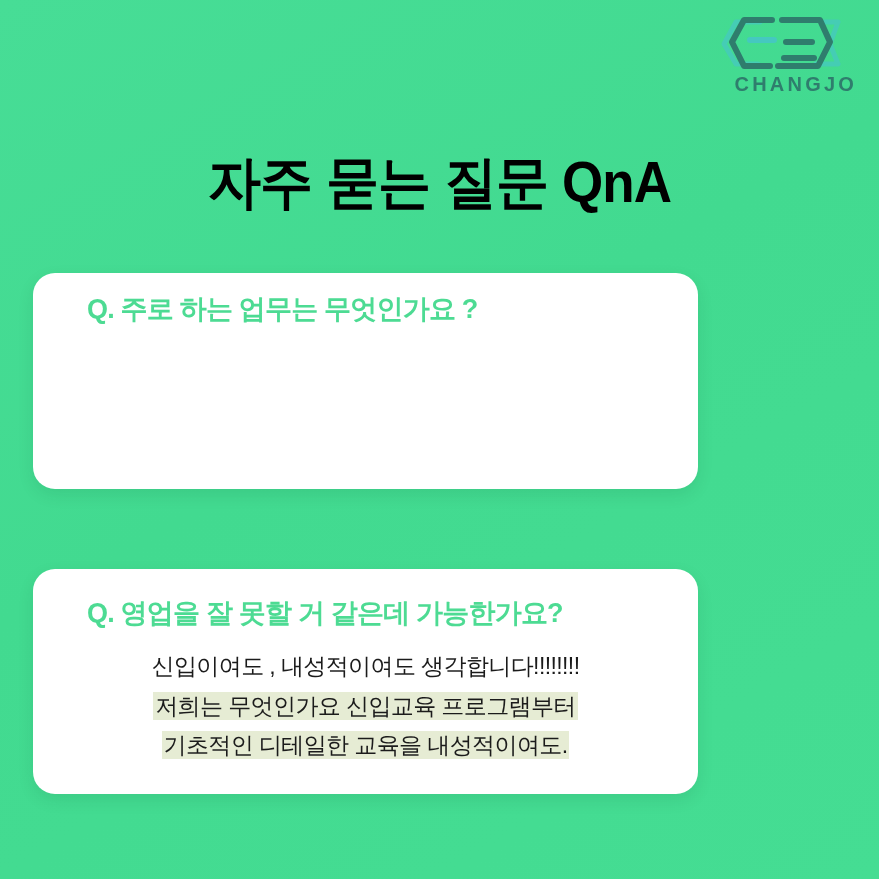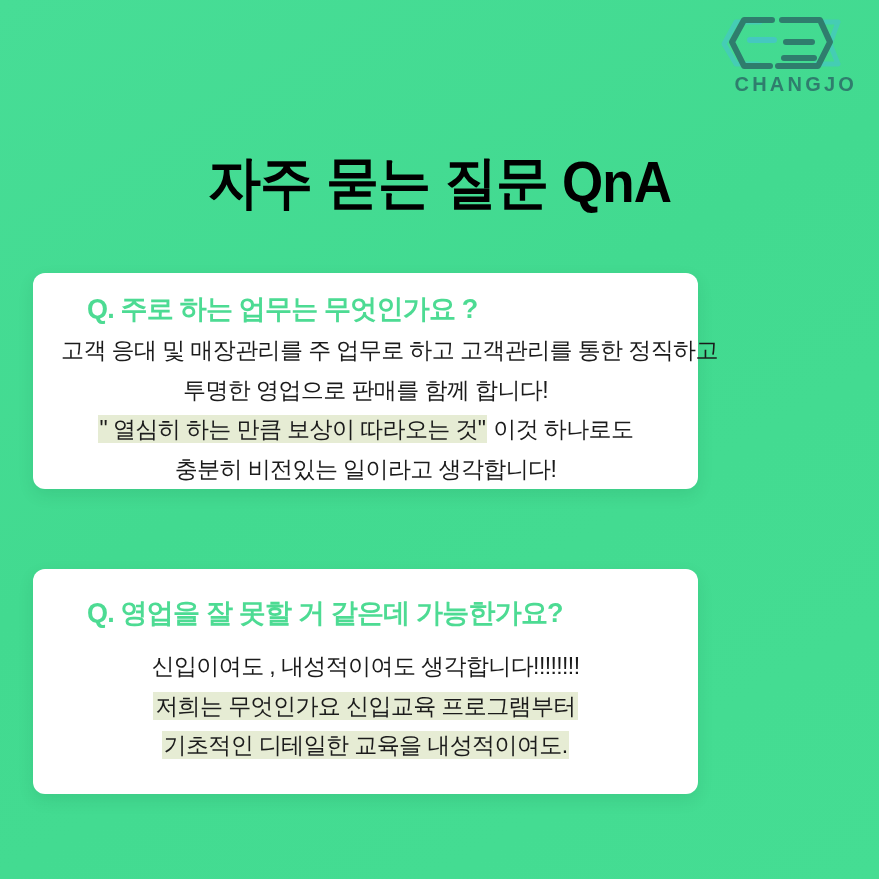--- a/index.html
+++ b/index.html
@@ -65,21 +65,21 @@
     transform: scaleX(0.93);
     line-height: 1.15;
   }
 
   
   .card {
     position: absolute;
     left: 33px;
     width: 665px;
     background: #ffffff;
-    border-radius: 12px;
+    border-radius: 22px;
     box-shadow: 0 6px 16px rgba(0, 70, 40, 0.10);
     box-sizing: border-box;
   }
   .card--one {
     top: 273px;
     height: 216px;
     padding: 20px 28px 20px 28px;
   }
   .card--two {
     top: 569px;
@@ -138,34 +138,20 @@
         <path d="M64 44 L94 44" stroke="#2f7d6d" stroke-width="6"></path>
       </g>
     </svg>
     <span class="logo-word">CHANGJO</span>
   </div>
 
   <h1 class="page-title">자주 묻는 질문 QnA</h1>
 
   <section class="card card--one">
     <div class="q-line">Q. 주로 하는 업무는 무엇인가요 ?</div>
-    <div class="a-body">
-      <span class="a-line">
-        <span>고객 응대 및 매장관리를 주 업무로 하고 고객관리를 통한 정직하고</span>
-      </span>
-      <span class="a-line">
-        <span>투명한 영업으로 판매를 함께 합니다!</span>
-      </span>
-      <span class="a-line">
-        <span class="hl">" 열심히 하는 만큼 보상이 따라오는 것"</span><span> 이것 하나로도</span>
-      </span>
-      <span class="a-line">
-        <span>충분히 비전있는 일이라고 생각합니다!</span>
-      </span>
-    </div>
   </section>
 
   <section class="card card--two">
     <div class="q-line">Q. 영업을 잘 못할 거 같은데 가능한가요?</div>
     <div class="a-body">
       <span class="a-line">
         <span>신입이여도 , 내성적이여도 생각합니다!!!!!!!!</span>
       </span>
       <span class="a-line">
         <span class="hl">저희는 무엇인가요 신입교육 프로그램부터</span>

